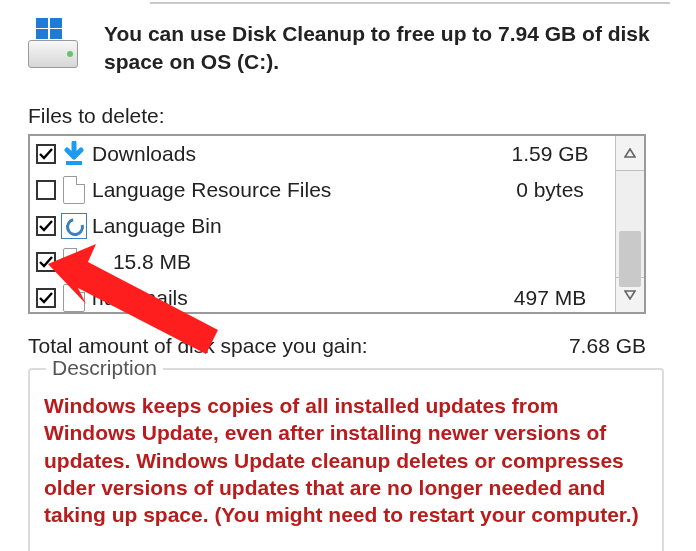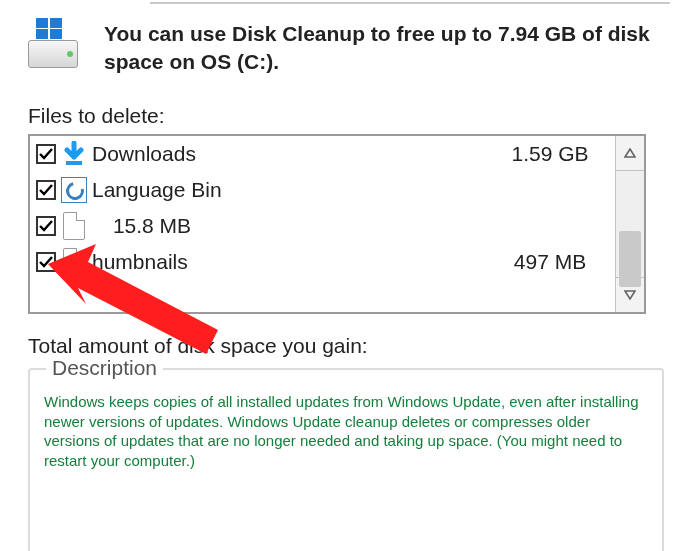--- a/index.html
+++ b/index.html
@@ -48,21 +48,21 @@
   .file-icon{width:20px;height:26px;background:#fff;border:1px solid #9a9a9a;border-radius:2px;position:relative;}
   .file-icon::before{content:"";position:absolute;right:-1px;top:-1px;width:8px;height:8px;background:#fff;border-left:1px solid #9a9a9a;border-bottom:1px solid #9a9a9a;}
   .dl-icon svg{display:block}
   .recy-icon{width:24px;height:24px;background:#fff;border:1px solid #3a7fbf;position:relative;}
   .recy-icon::after{content:"";position:absolute;left:4px;top:4px;width:12px;height:12px;border:3px solid #3a7fbf;border-radius:50%;border-top-color:transparent;transform:rotate(30deg);}
   
   .total-line{position:absolute;left:28px;top:334px;width:618px;display:flex;justify-content:space-between;font-size:21px;}
   
   .group{position:absolute;left:28px;top:368px;width:636px;height:190px;border:2px solid #dcdcdc;border-radius:4px;box-sizing:border-box;}
   .group-legend{position:absolute;left:16px;top:-14px;background:#fff;padding:0 6px;font-size:21px;color:#555;}
-  .group-body{position:absolute;left:14px;top:22px;right:14px;font-size:15px;line-height:1.3;color:#15803d;}
+  .group-body{position:absolute;left:14px;top:22px;right:14px;font-size:21px;line-height:1.3;color:#b91c1c;font-weight:bold;}
   
   .arrow{position:absolute;left:48px;top:244px;pointer-events:none;}
 </style>
 </head>
 <body>
 
 <div class="hdrline"></div>
 
 <div class="drive-icon">
   <div class="drive-flag">
@@ -89,20 +89,28 @@
         <span class="icon-slot">
           <span class="dl-icon">
             <svg width="24" height="26" viewBox="0 0 24 26">
               <path d="M12 2 V16 M12 16 L5 9 M12 16 L19 9" stroke="#1d9bf0" stroke-width="5" fill="none" stroke-linecap="round"></path>
               <rect x="4" y="20" width="16" height="4" fill="#1d9bf0"></rect>
             </svg>
           </span>
         </span>
         <span class="row-label">Downloads</span>
         <span class="row-size">1.59 GB</span>
+      </div>
+      <div class="row">
+        <span class="chk"></span>
+        <span class="icon-slot">
+          <span class="file-icon"></span>
+        </span>
+        <span class="row-label">Language Resource Files</span>
+        <span class="row-size">0 bytes</span>
       </div>
       <div class="row">
         <span class="chk">
           <svg width="16" height="16" viewBox="0 0 16 16">
             <path d="M2 8 L6 12 L14 3" fill="none" stroke="#000" stroke-width="2.4"></path>
           </svg>
         </span>
         <span class="icon-slot">
           <span class="recy-icon"></span>
         </span>
@@ -144,20 +152,21 @@
     <div class="vbtn">
       <svg width="12" height="10" viewBox="0 0 12 10">
           <path d="M1 1 L11 1 L6 9 Z" fill="none" stroke="#666" stroke-width="1.6"></path>
         </svg>
     </div>
   </div>
 </div>
 
 <div class="total-line">
   <span>Total amount of disk space you gain:</span>
+  <span>7.68 GB</span>
 </div>
 
 <div class="group">
   <div class="group-legend">Description</div>
   <div class="group-body">Windows keeps copies of all installed updates from Windows Update, even after installing newer versions of updates. Windows Update cleanup deletes or compresses older versions of updates that are no longer needed and taking up space. (You might need to restart your computer.)</div>
 </div>
 
 <svg class="arrow" width="200" height="130" viewBox="0 0 200 130">
   <polygon points="0,20 48,0 40,18 170,86 158,110 30,44 38,60" fill="#ff1e1e"></polygon>
 </svg>

